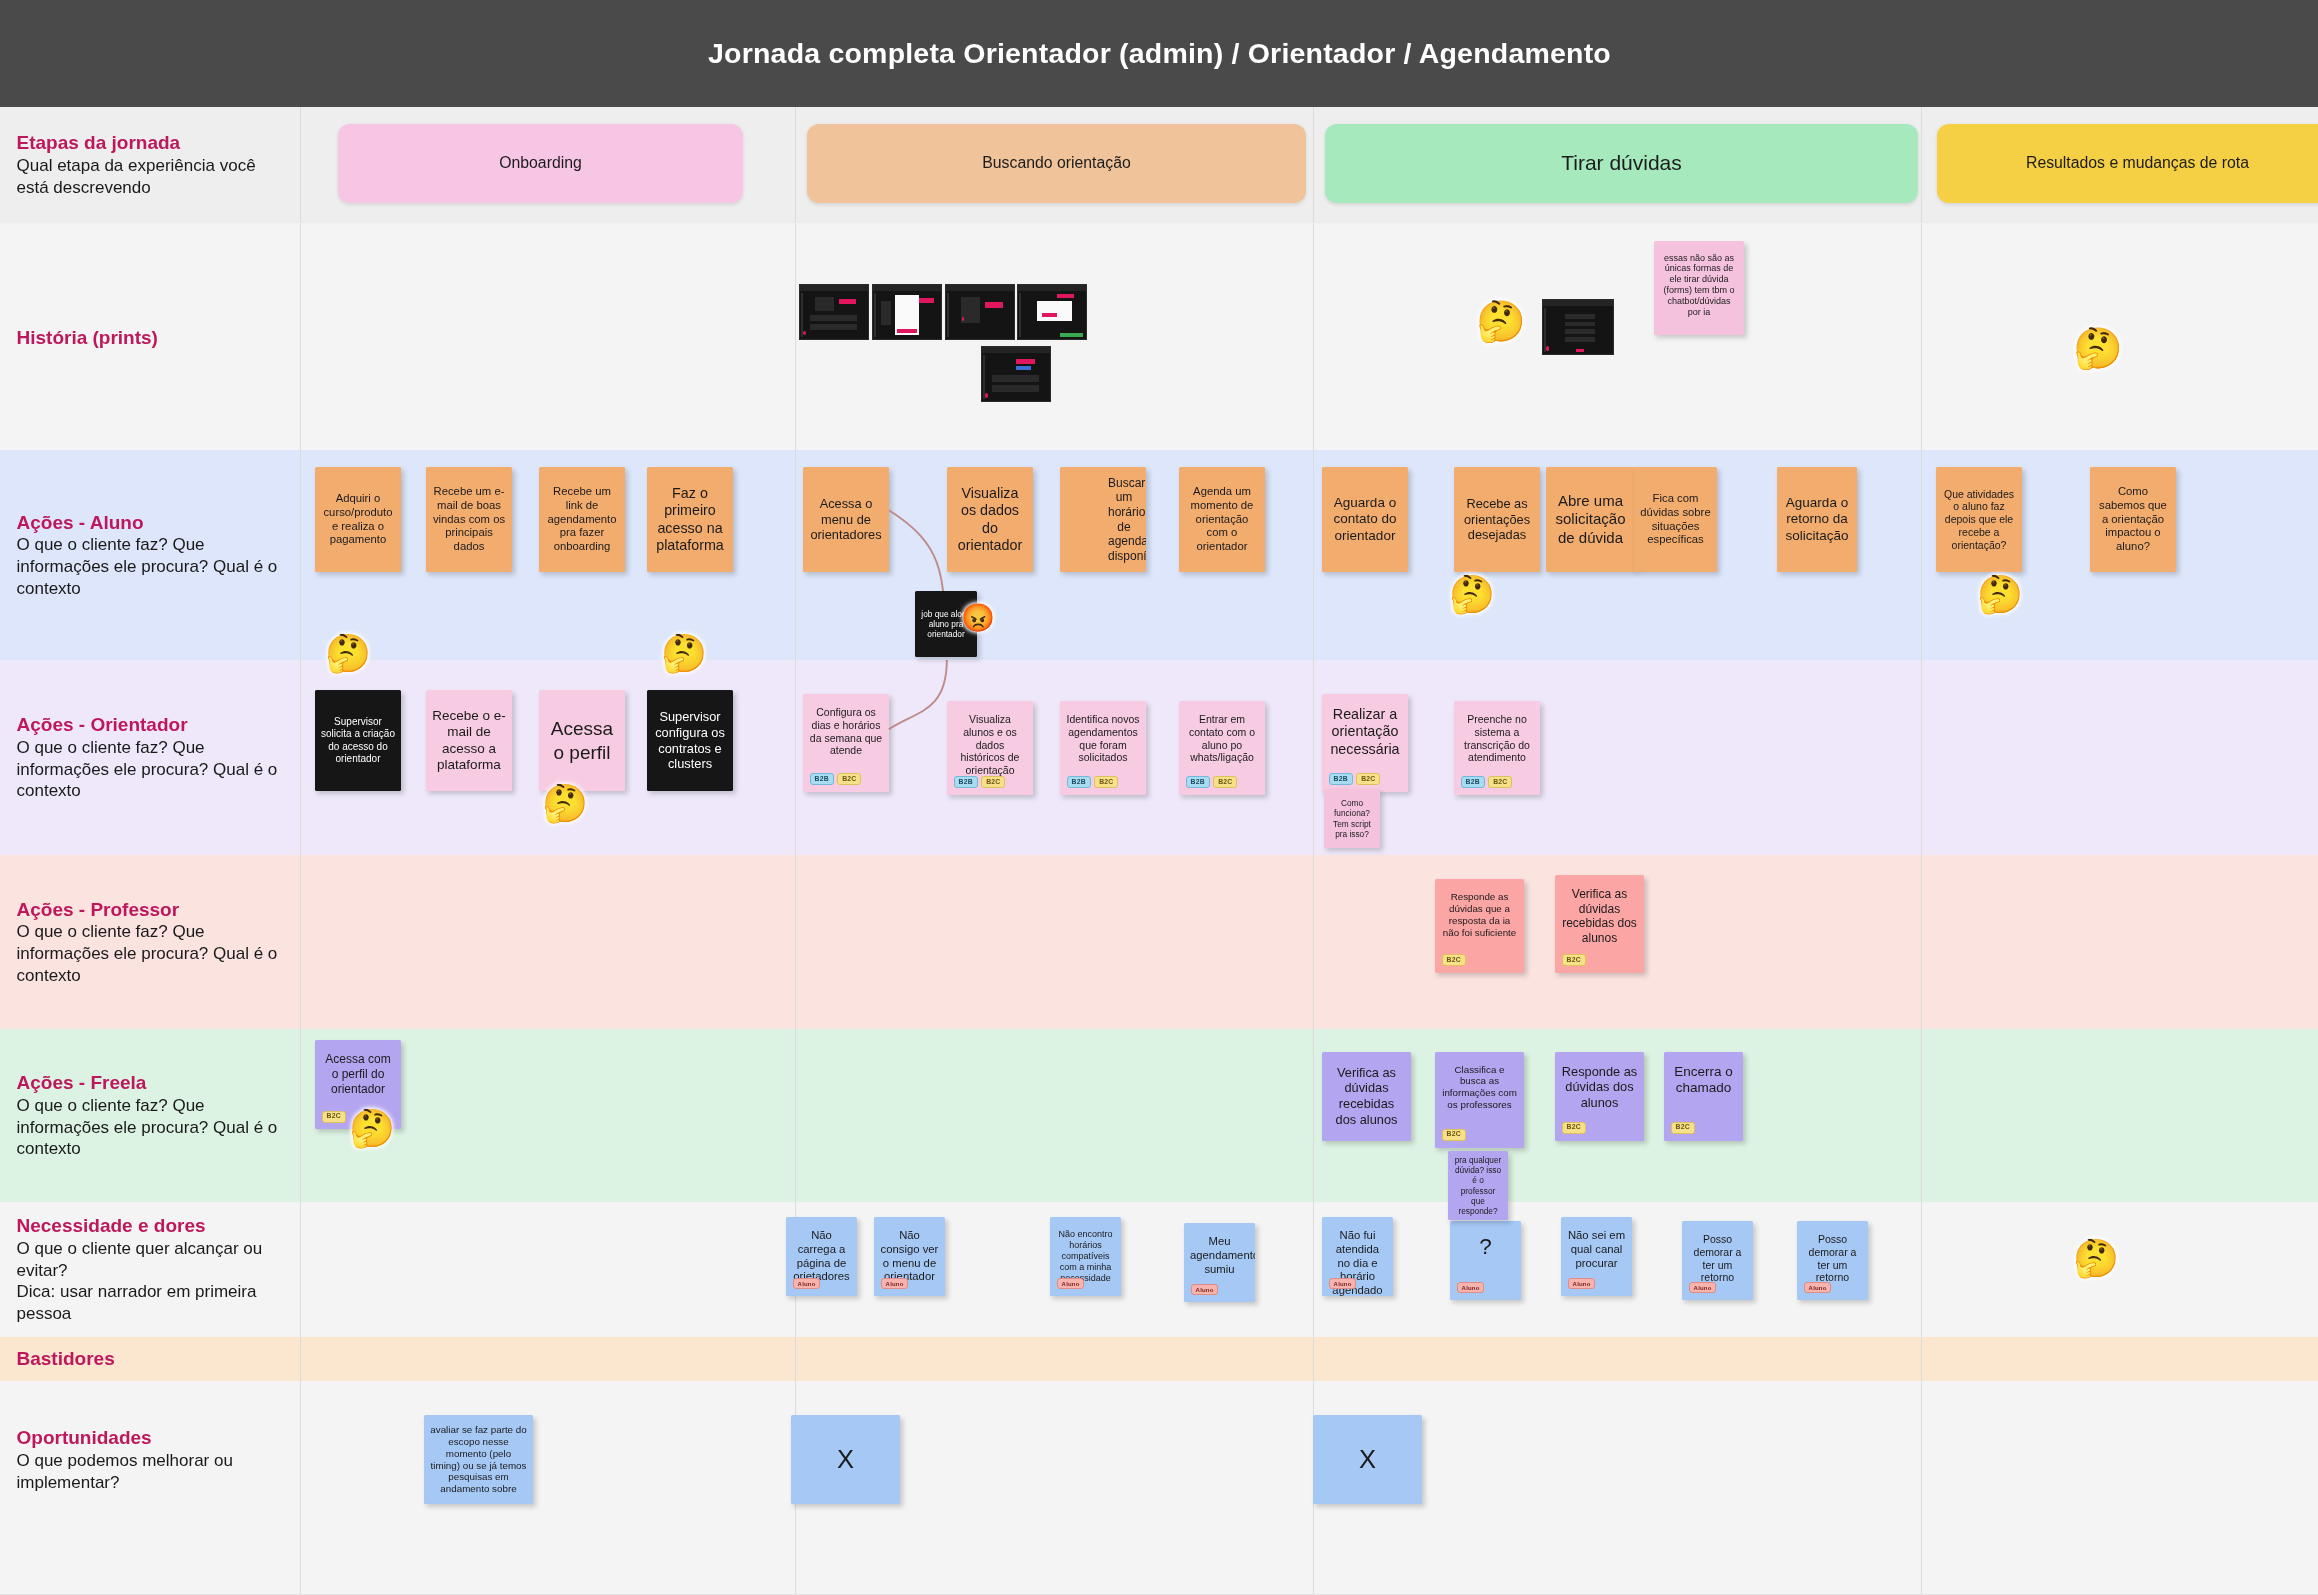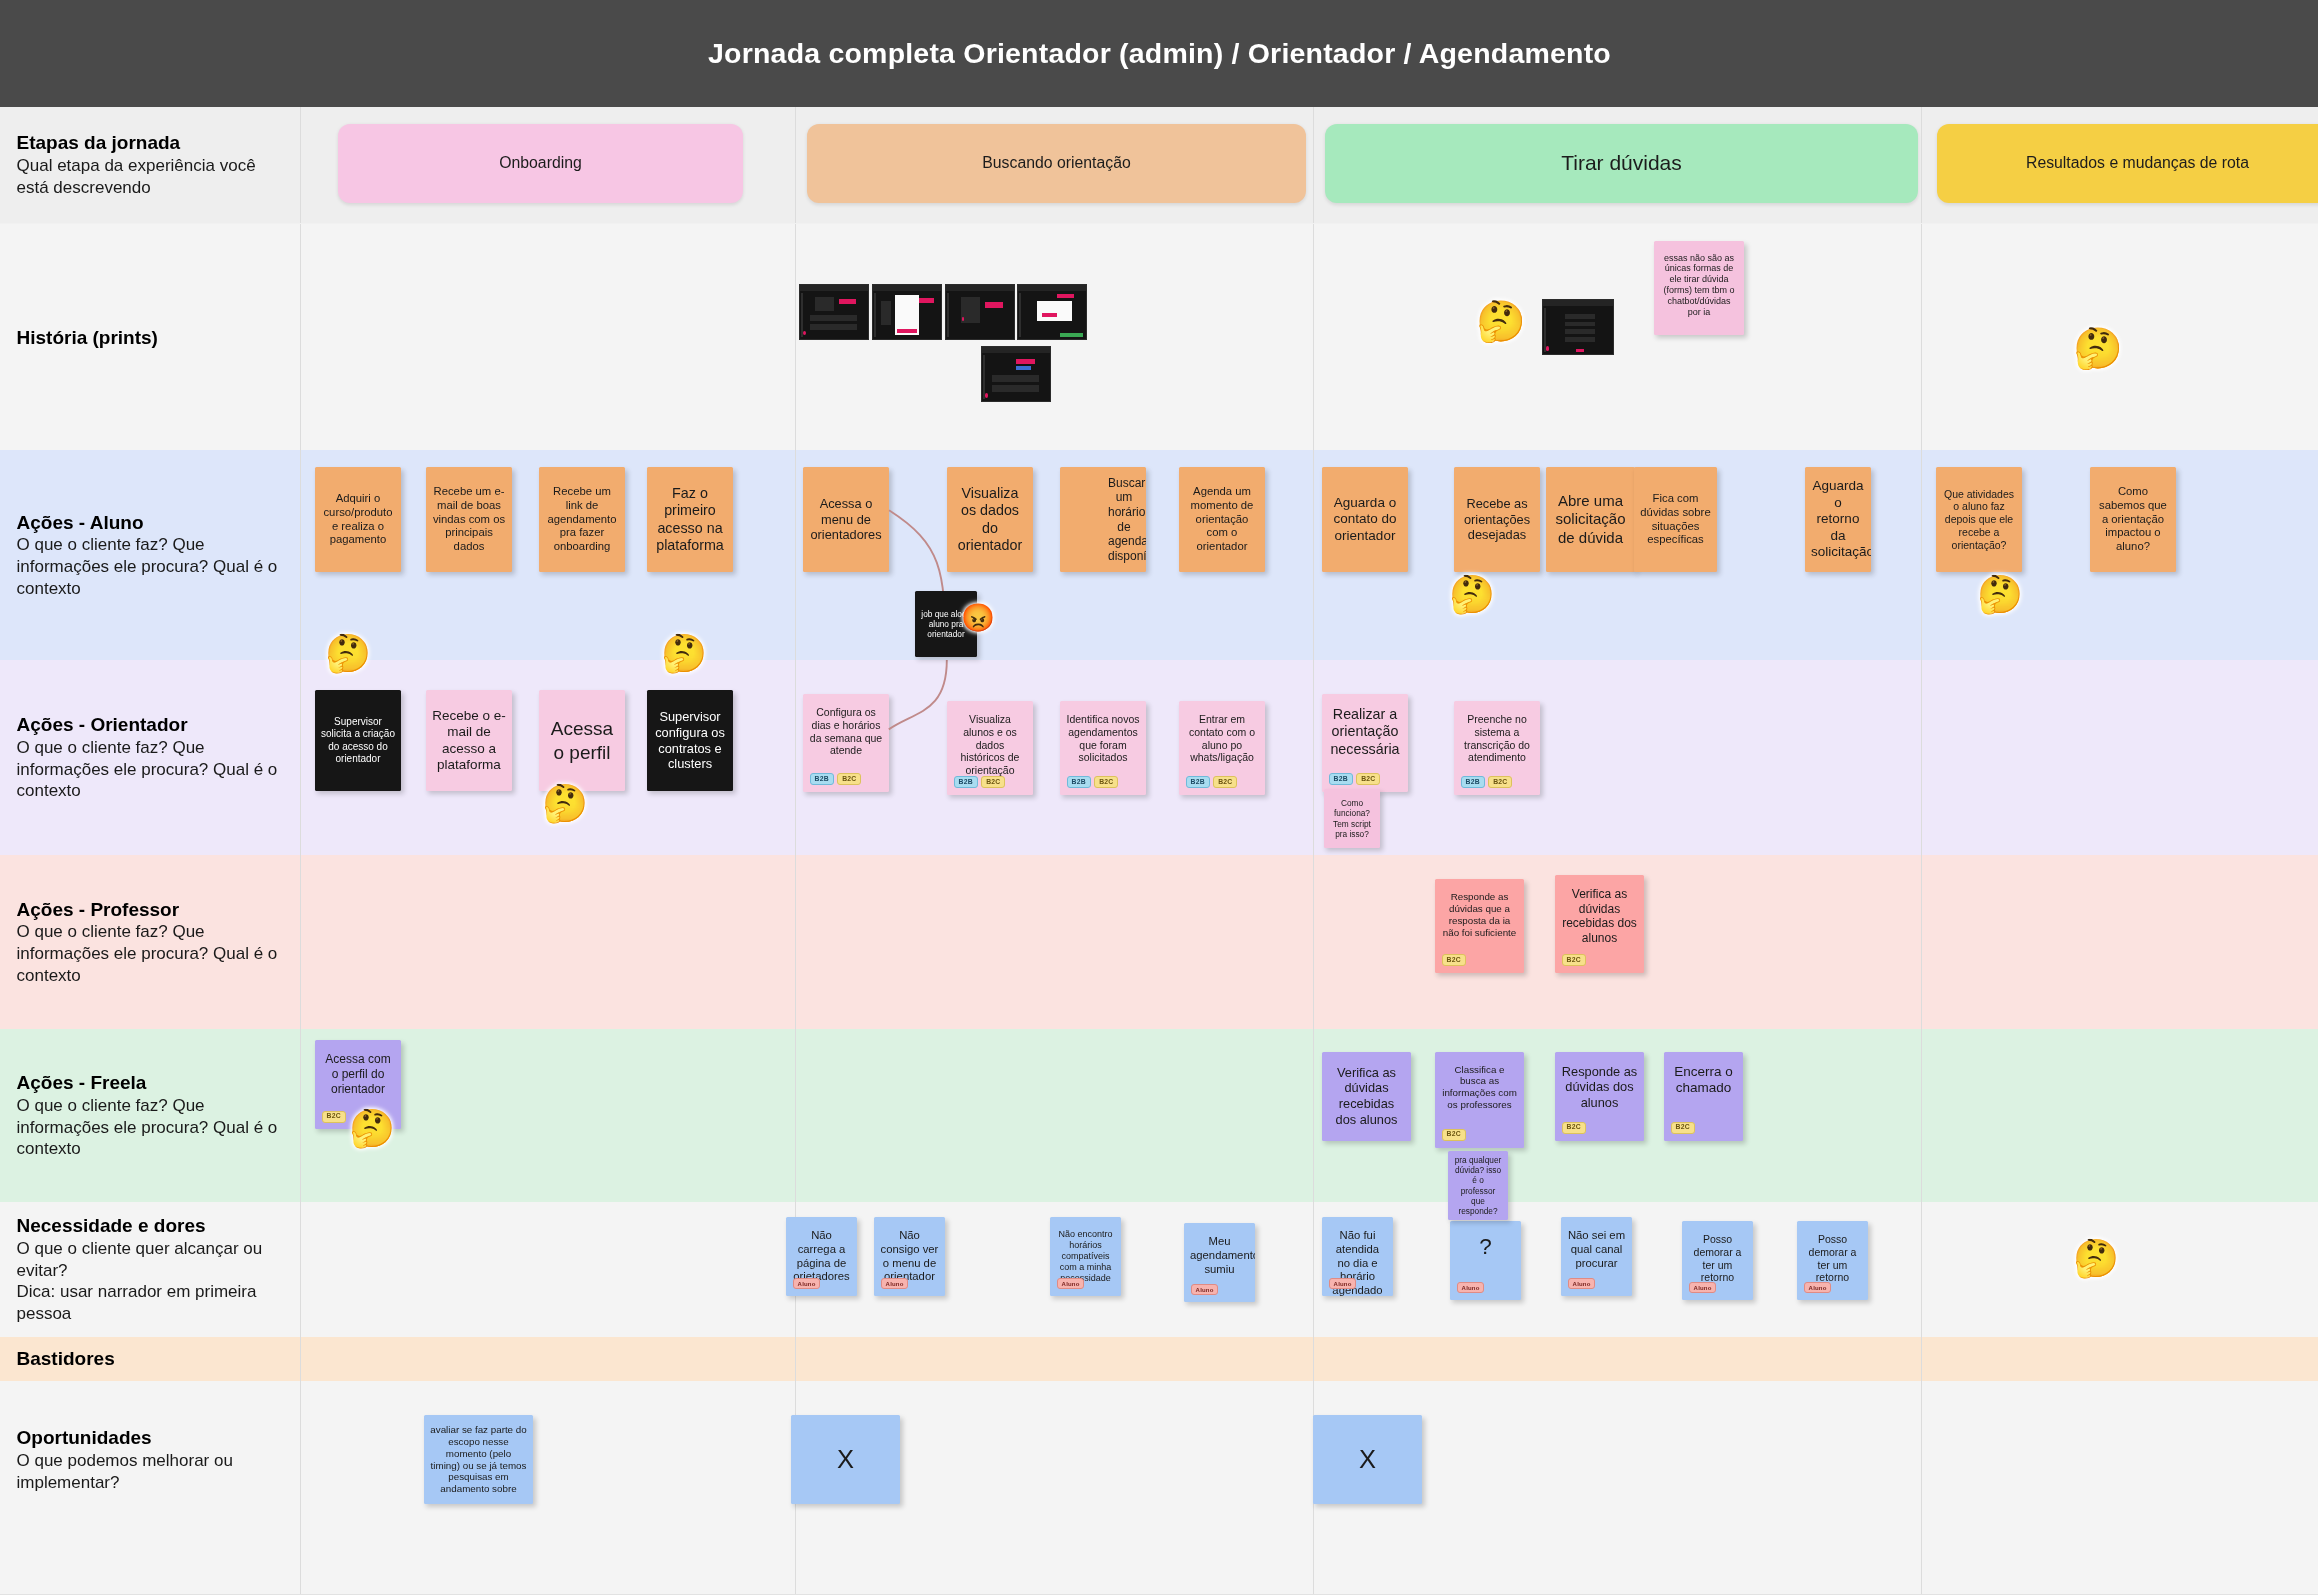--- a/index.html
+++ b/index.html
@@ -18,21 +18,21 @@
   }
   .titlebar .title { color: #ffffff; font-size: 28.5px; font-weight: bold; letter-spacing: 0.2px; }
 
   
   .row { position: absolute; left: 0; width: 2319px; }
   .rowlabel {
     position: absolute; left: 0; top: 0; width: 300px; height: 100%;
     padding: 0 16.5px; display: flex; flex-direction: column; justify-content: center;
   }
   .rowlabel.topalign { justify-content: flex-start; padding-top: 19.5px; }
-  .rowlabel h3 { font-size: 19px; font-weight: bold; color: #000000; line-height: 1.25; }
+  .rowlabel h3 { font-size: 19px; font-weight: bold; color: #be185d; line-height: 1.25; }
   .rowlabel p { font-size: 17px; color: #1a1a1a; line-height: 1.28; font-weight: 400; }
   .rowbody { position: absolute; left: 300px; top: 0; right: 0; height: 100%; }
 
   
   .colsep { position: absolute; top: 0; width: 0.8px; height: 100%; background: #dcdcdc; }
 
   
   .stage {
     position: absolute; border-radius: 12px; display: flex;
     align-items: center; justify-content: center; text-align: center;
@@ -241,21 +241,21 @@
         </div>
       <div class="note orange" style="left:1154px;top:17px;width:86px;height:105px;font-size:12.8px;">
           <div class="txt">Recebe as orientações desejadas</div>
         </div>
       <div class="note orange" style="left:1246px;top:17px;width:89px;height:105px;font-size:15px;">
           <div class="txt">Abre uma solicitação de dúvida</div>
         </div>
       <div class="note orange" style="left:1334px;top:17px;width:83px;height:105px;font-size:11.3px;">
           <div class="txt">Fica com dúvidas sobre situações específicas</div>
         </div>
-      <div class="note orange" style="left:1477px;top:17px;width:66px;height:105px;font-size:13.5px;margin-left:28px;">
+      <div class="note orange" style="left:1477px;top:17px;width:80px;height:105px;font-size:13.5px;">
           <div class="txt">Aguarda o retorno da solicitação</div>
         </div>
 
       <div class="note orange" style="left:1636px;top:17px;width:86px;height:105px;font-size:10.5px;">
           <div class="txt">Que atividades o aluno faz depois que ele recebe a orientação?</div>
         </div>
       <div class="note orange" style="left:1790px;top:17px;width:86px;height:105px;font-size:11.3px;">
           <div class="txt">Como sabemos que a orientação impactou o aluno?</div>
         </div>
 

